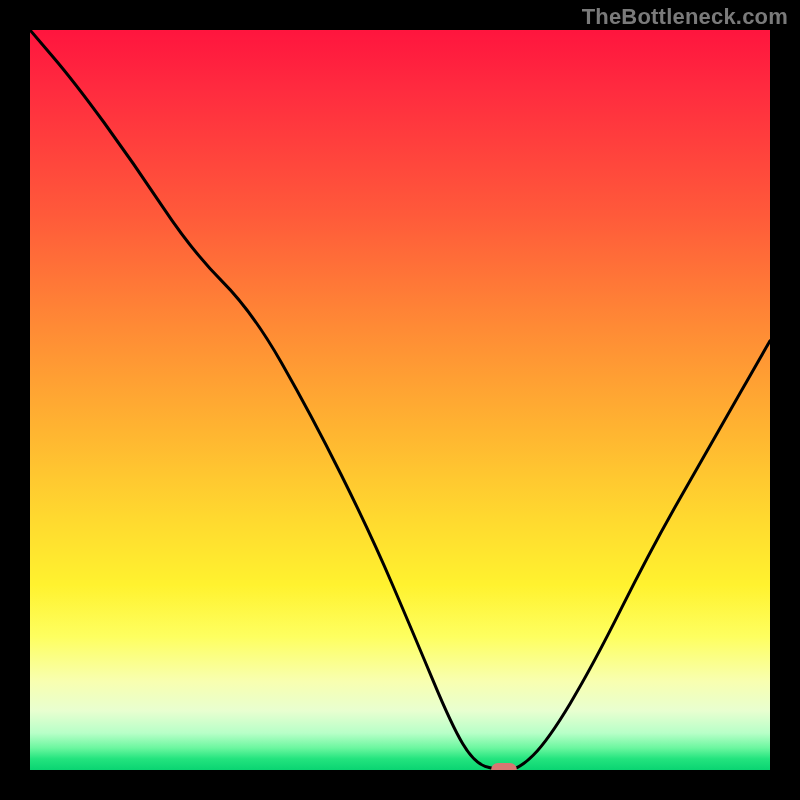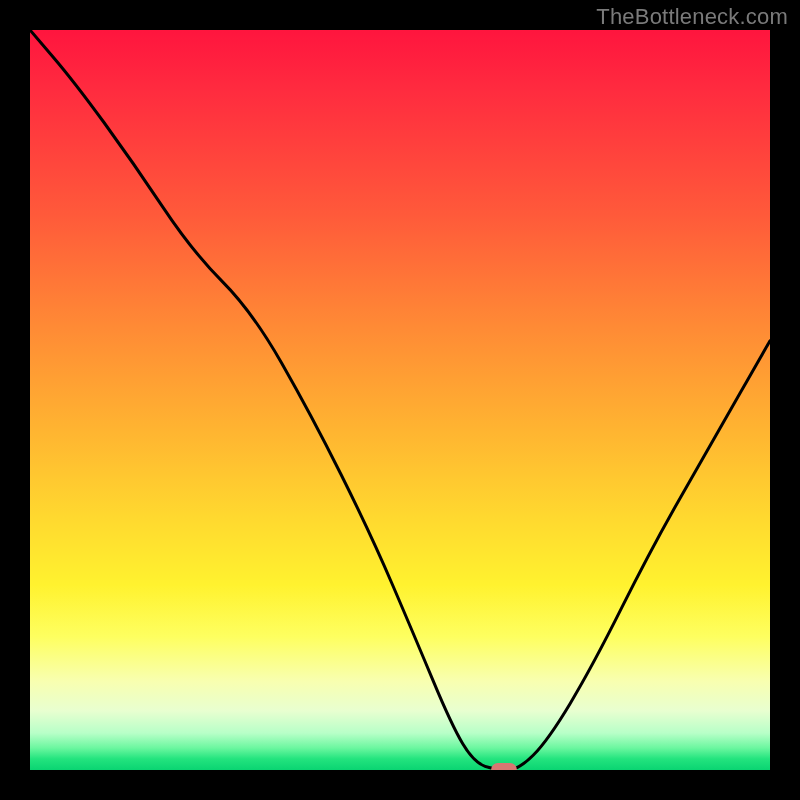--- a/index.html
+++ b/index.html
@@ -16,21 +16,21 @@
     width: 800px;
     height: 800px;
     background: #000;
   }
   .watermark {
     position: absolute;
     top: 4px;
     right: 12px;
     color: #7a7a7a;
     font-size: 22px;
-    font-weight: 400;
+    font-weight: 700;
     letter-spacing: 0.2px;
     z-index: 10;
   }
   .plot-area {
     position: absolute;
     left: 30px;
     top: 30px;
     width: 740px;
     height: 740px;
     overflow: hidden;

